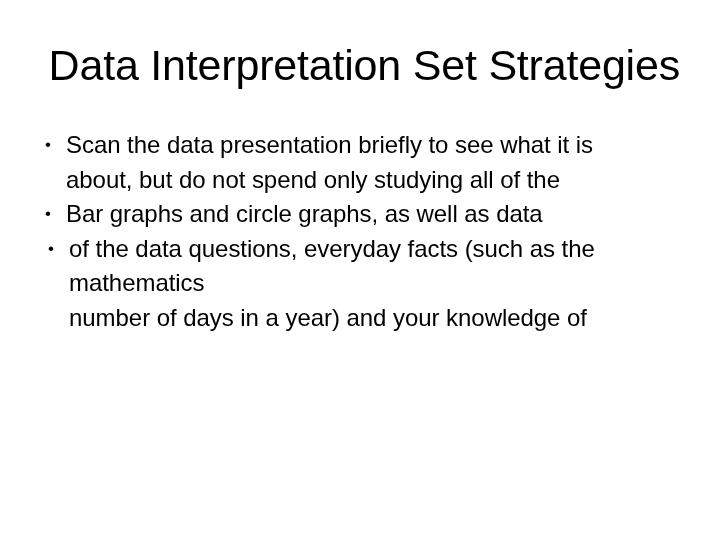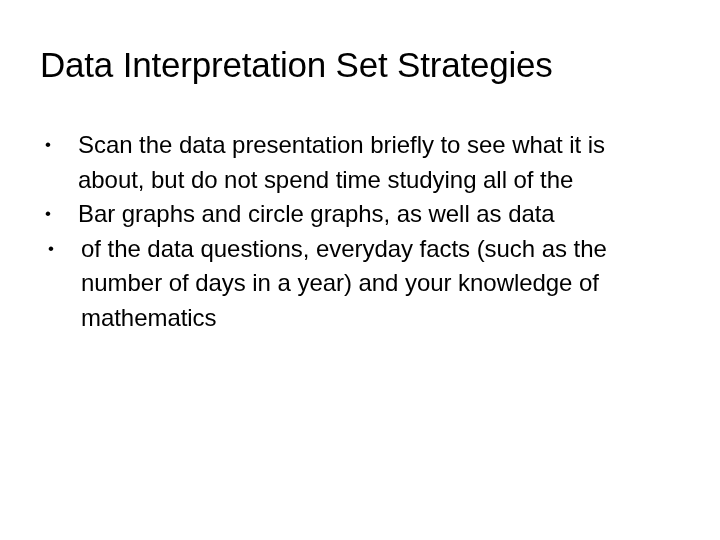--- a/index.html
+++ b/index.html
@@ -18,22 +18,22 @@
     color: #000000;
     -webkit-font-smoothing: antialiased;
   }
 
   
   #slide-title {
     position: absolute;
     left: 40px;
     top: 44px;
     width: 640px;
-    text-align: left;
-    font-size: 35px;
+    text-align: right;
+    font-size: 43px;
     line-height: 42px;
     font-weight: 400;
     letter-spacing: -0.2px;
     color: #000000;
     white-space: nowrap;
   }
 
   
   #body-list {
     position: absolute;
@@ -62,55 +62,54 @@
     top: 0;
     width: 14px;
     line-height: 34.5px;
     font-size: 17px;
     color: #000000;
     text-align: left;
   }
 
   .bullet-text {
     display: block;
-    margin-left: 12px;
   }
 
   .bullet-text .ln {
     display: block;
     white-space: nowrap;
   }
 </style>
 </head>
 <body>
 
 <div id="slide">
 
   <div id="slide-title">Data Interpretation Set Strategies</div>
 
   <div id="body-list">
 
     <div class="bullet-item">
       <span class="bullet-marker">•</span>
       <span class="bullet-text">
         <span class="ln">Scan the data presentation briefly to see what it is</span>
-        <span class="ln">about, but do not spend time studying all of the</span>
+        <span class="ln">about, but do not spend only studying all of the</span>
       </span>
     </div>
 
     <div class="bullet-item">
       <span class="bullet-marker">•</span>
       <span class="bullet-text">
         <span class="ln">Bar graphs and circle graphs, as well as data</span>
       </span>
     </div>
 
     <div class="bullet-item indent-extra">
       <span class="bullet-marker">•</span>
       <span class="bullet-text">
         <span class="ln">of the data questions, everyday facts (such as the</span>
+        <span class="ln">mathematics</span>
         <span class="ln">number of days in a year) and your knowledge of</span>
-        <span class="ln">mathematics</span>
       </span>
     </div>
 
   </div>
 </div>
 
 </body></html>

